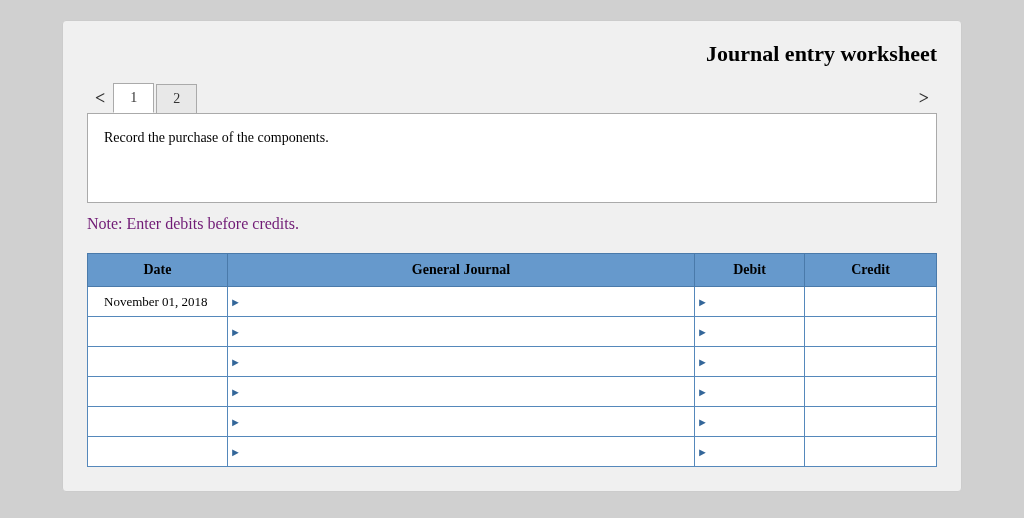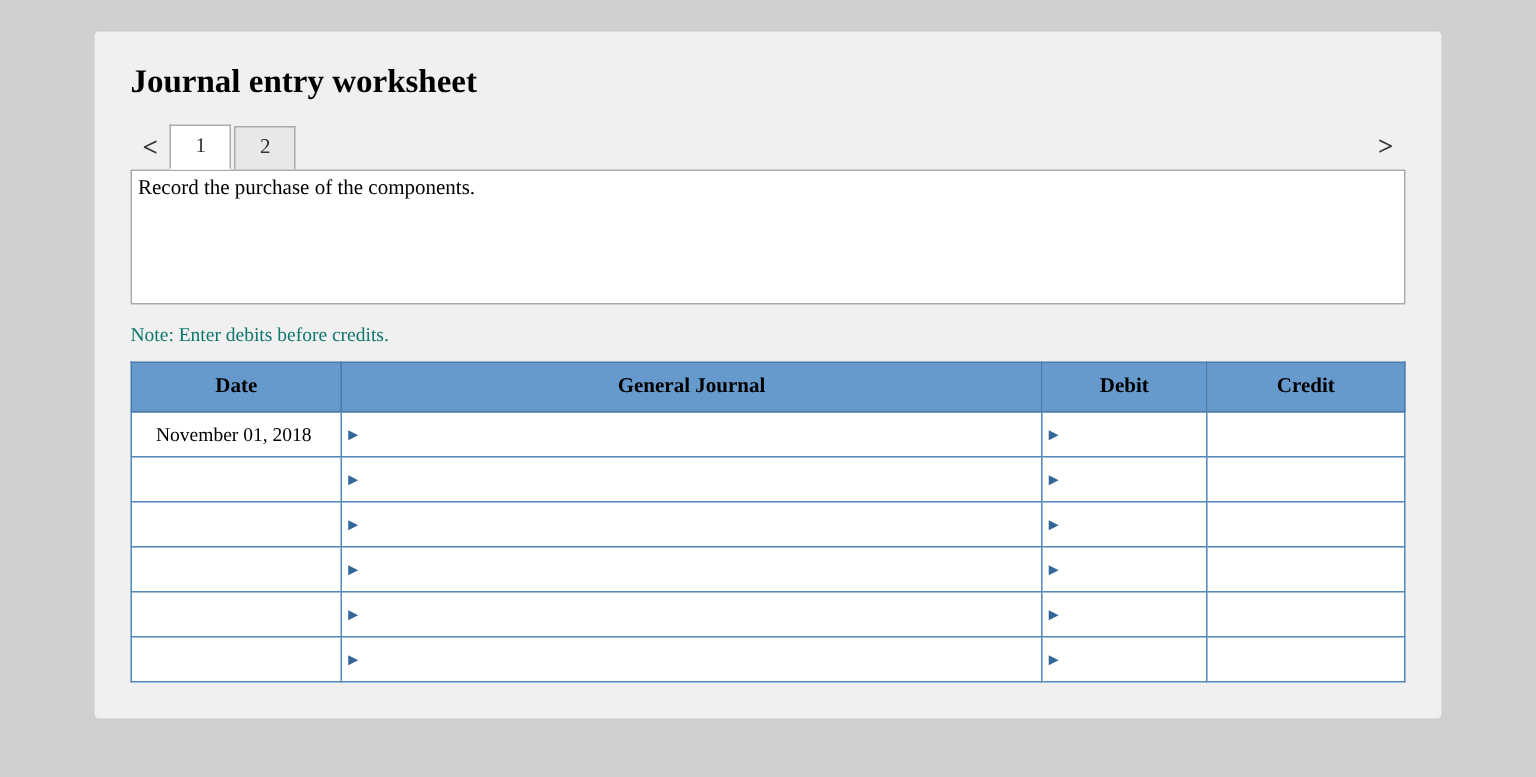--- a/index.html
+++ b/index.html
@@ -26,20 +26,21 @@
       padding: 20px 24px 24px 24px;
       width: 900px;
       position: relative;
     }
 
     .page-title {
       font-size: 22px;
       font-weight: bold;
       margin-bottom: 16px;
       color: #000;
+      text-align: right;
     }
 
     .tabs-nav {
       display: flex;
       align-items: flex-end;
       margin-bottom: 0;
       position: relative;
     }
 
     .nav-arrow {
@@ -72,36 +73,36 @@
     .tab.active {
       background-color: #fff;
       border-bottom: 1px solid #fff;
       position: relative;
       z-index: 2;
     }
 
     .tab-content {
       border: 1px solid #aaa;
       background-color: #fff;
-      padding: 4px;
+      padding: 16px;
       margin-bottom: 12px;
       min-height: 90px;
       position: relative;
       z-index: 1;
     }
 
     .tab-instruction {
       font-size: 14px;
       color: #000;
     }
 
     .note-text {
-      color: #0f766e;
-      font-size: 13px;
-      margin-bottom: 10px;
+      color: #701a75;
+      font-size: 16px;
+      margin-bottom: 20px;
     }
 
     .journal-table {
       width: 100%;
       border-collapse: collapse;
     }
 
     .journal-table thead tr {
       background-color: #6699cc;
     }

